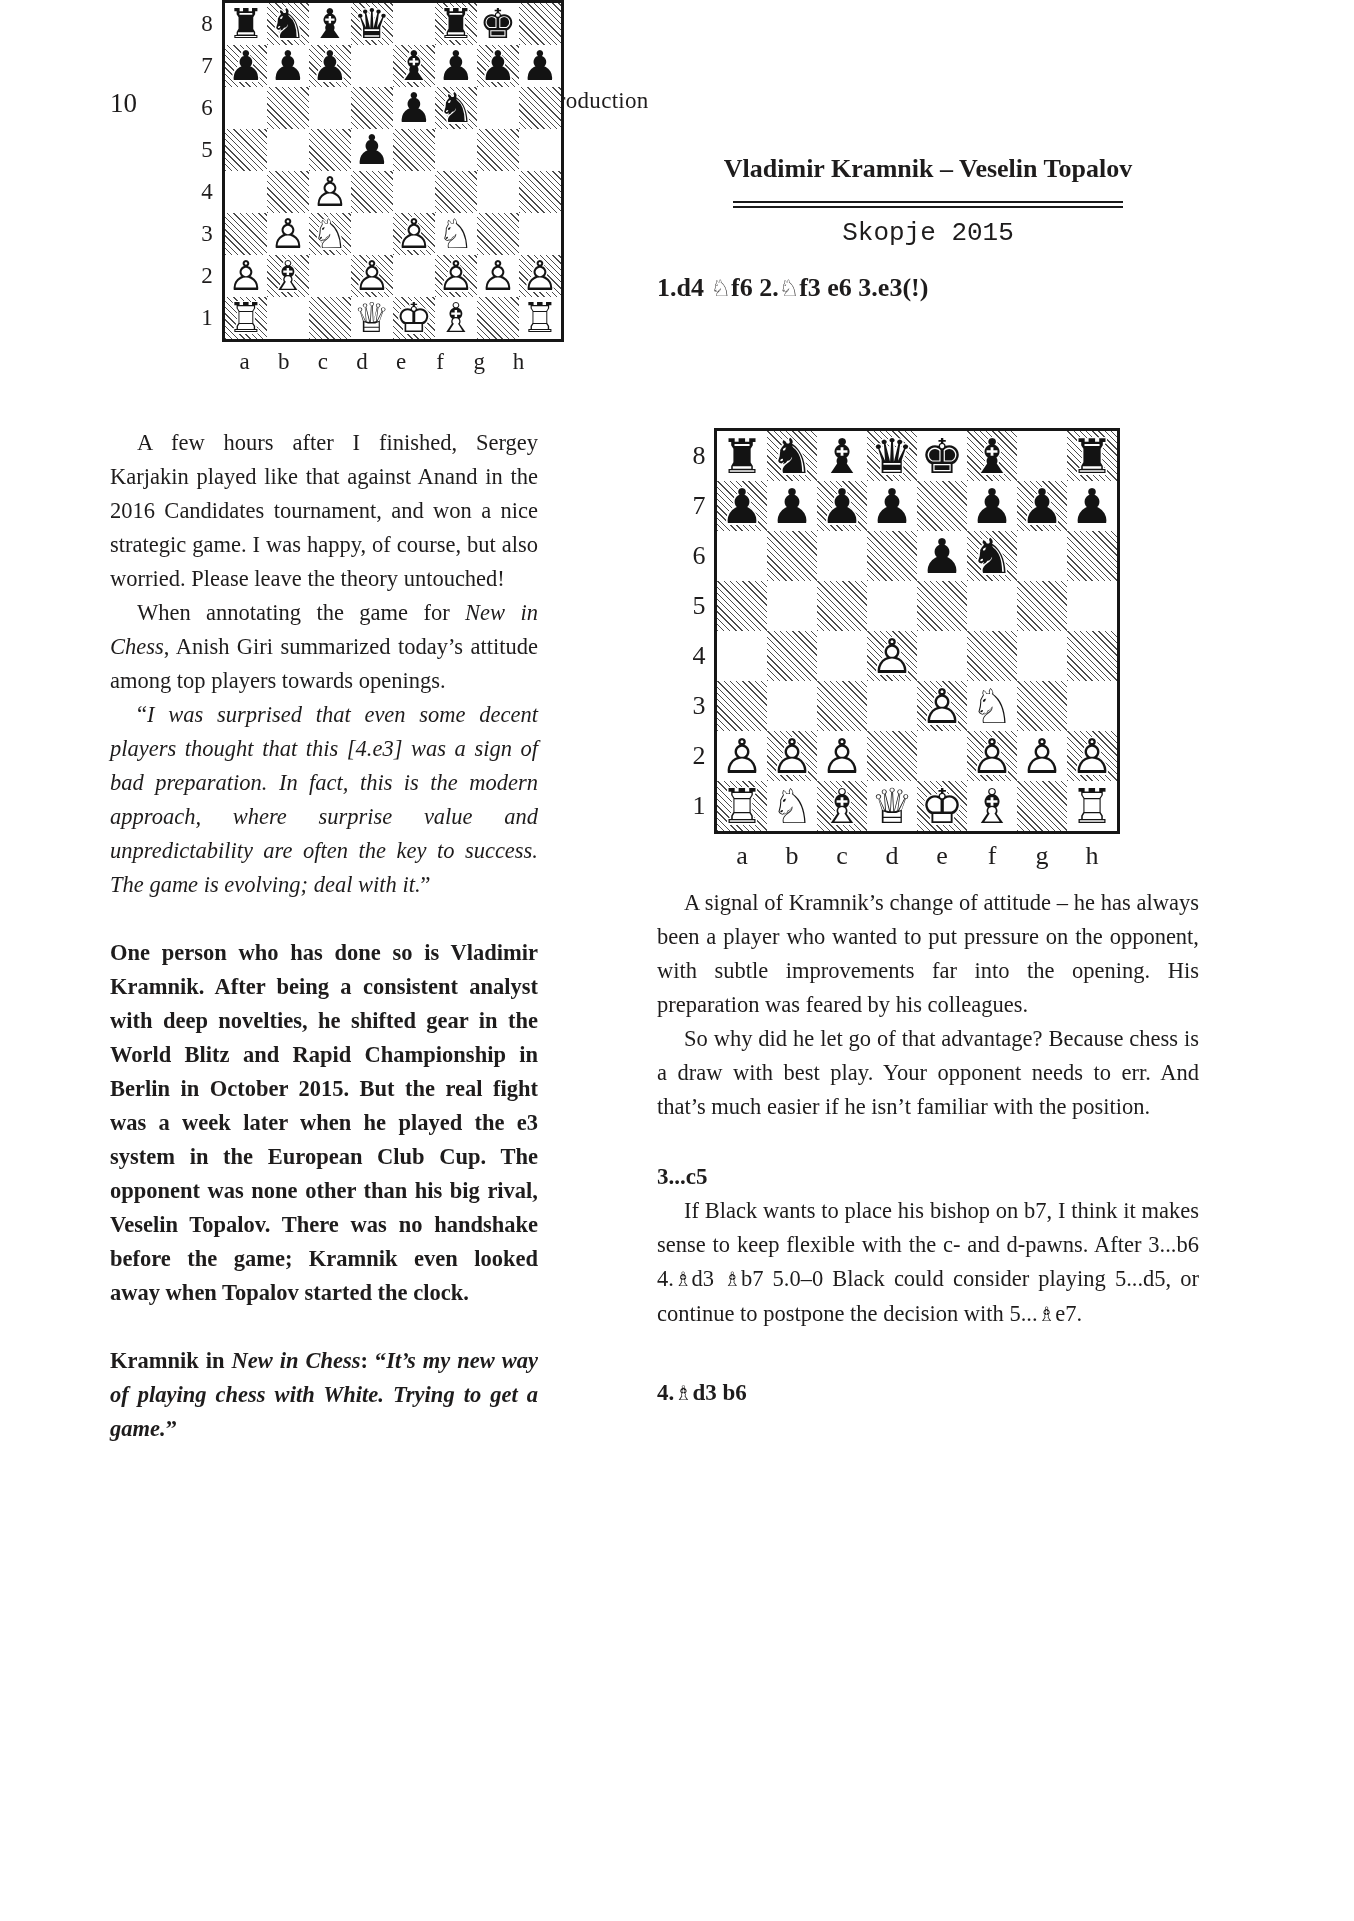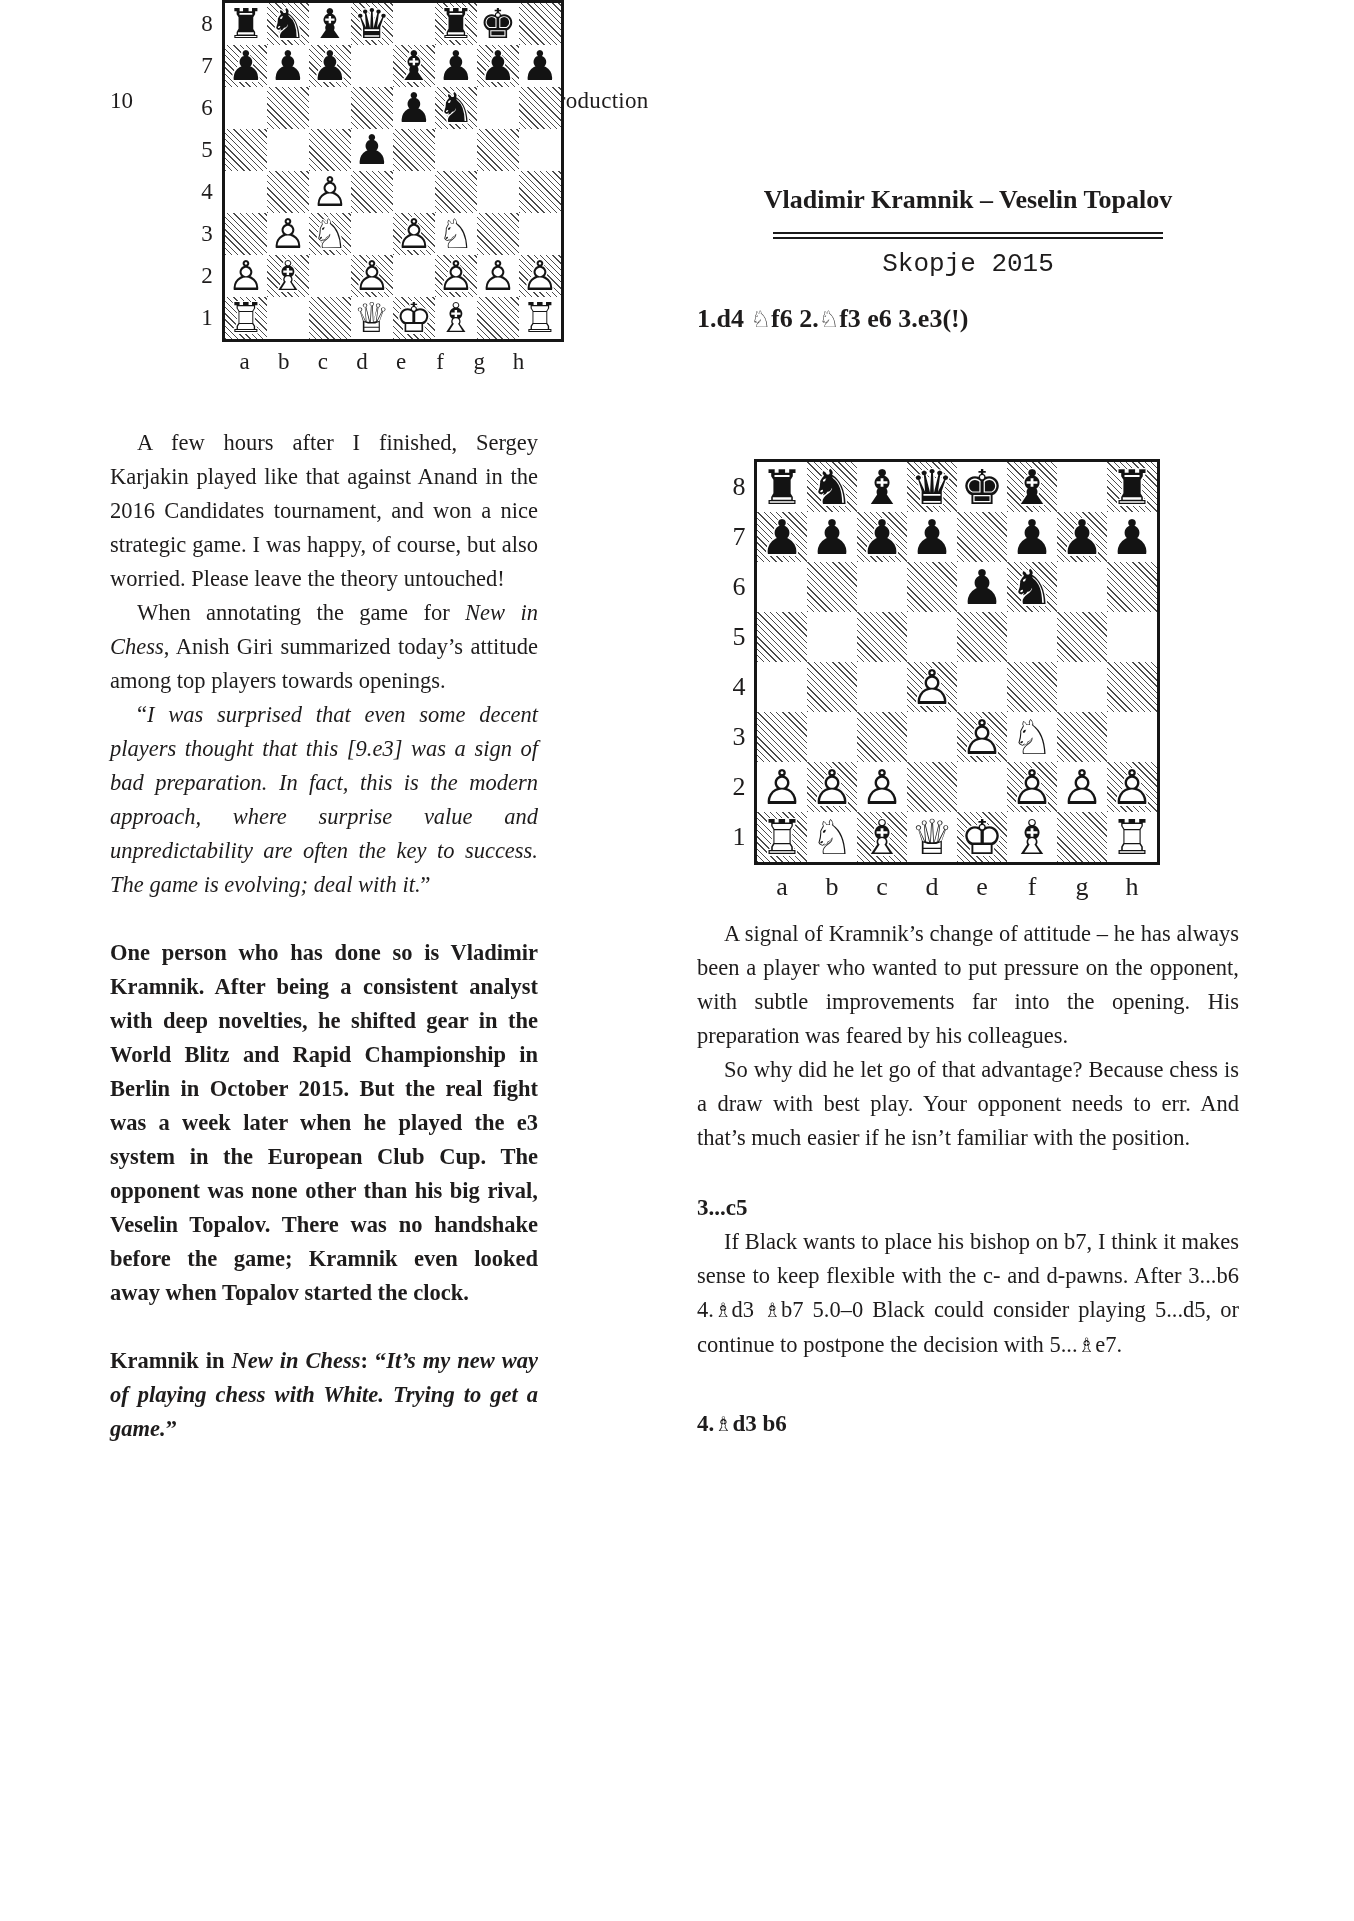--- a/index.html
+++ b/index.html
@@ -1,26 +1,26 @@
 <!DOCTYPE html>
 <html><head>
 <meta charset="utf-8">
 <style>
   html,body{margin:0;padding:0;}
   body{
     width:1354px;height:1921px;position:relative;background:#ffffff;
     font-family:"Liberation Serif","DejaVu Serif",serif;color:#1e1c1c;
     -webkit-font-smoothing:antialiased;
   }
-  .hdr-num{position:absolute;left:110px;top:88px;font-size:23px;}
+  .hdr-num{position:absolute;left:110px;top:88px;font-size:27px;}
   .hdr-title{position:absolute;left:110px;top:88px;width:880px;text-align:center;font-size:23px;letter-spacing:.3px;}
 
   .col{position:absolute;top:0;}
   #left-col{left:110px;width:428px;}
-  #right-col{left:697px;width:542px;margin-top:31px;}
+  #right-col{left:657px;width:542px;}
 
   .para{margin:0;font-size:22.5px;line-height:34px;text-align:justify;}
   .para.indent{text-indent:27px;}
   .para.gap{margin-top:34px;font-weight:bold;}
   .it{font-style:italic;}
   .fig{font-family:"DejaVu Sans",sans-serif;font-size:.88em;}
 
   .game-title{margin-top:153px;text-align:center;font-size:26px;line-height:32px;font-weight:bold;}
   .title-rule{width:390px;margin:16px auto 0;height:3px;border-top:2.5px solid #1a1a1a;border-bottom:2.5px solid #1a1a1a;}
   .event-line{margin-top:10px;text-align:center;font-size:26px;line-height:30px;font-family:Liberation Mono, monospace;}
@@ -222,21 +222,21 @@
         <div class="file-label">d</div>
         <div class="file-label">e</div>
         <div class="file-label">f</div>
         <div class="file-label">g</div>
         <div class="file-label">h</div>
       </div>
     </div>
   <div style="margin-top:46px;">
       <p class="para indent"><span>A few hours after I finished, Sergey Karjakin played like that against Anand in the 2016 Candidates tournament, and won a nice strategic game. I was happy, of course, but also worried. Please leave the theory untouched!</span></p>
       <p class="para indent"><span>When annotating the game for </span><span class="it">New in Chess</span><span>, Anish Giri summarized today’s attitude among top players towards openings.</span></p>
-      <p class="para indent"><span>“</span><span class="it">I was surprised that even some decent players thought that this [9.e3] was a sign of bad preparation. In fact, this is the modern approach, where surprise value and unpredictability are often the key to success. The game is evolving; deal with it.</span><span>”</span></p>
+      <p class="para indent"><span>“</span><span class="it">I was surprised that even some decent players thought that this [4.e3] was a sign of bad preparation. In fact, this is the modern approach, where surprise value and unpredictability are often the key to success. The game is evolving; deal with it.</span><span>”</span></p>
       <p class="para gap"><span>One person who has done so is Vladimir Kramnik. After being a consistent analyst with deep novelties, he shifted gear in the World Blitz and Rapid Championship in Berlin in October 2015. But the real fight was a week later when he played the e3 system in the European Club Cup. The opponent was none other than his big rival, Veselin Topalov. There was no handshake before the game; Kramnik even looked away when Topalov started the clock.</span></p>
       <p class="para gap"><span>Kramnik in </span><span class="it">New in Chess</span><span>: “</span><span class="it">It’s my new way of playing chess with White. Trying to get a game.</span><span>”</span></p>
     </div>
 </div>
 
 <div class="col" id="right-col">
   <div class="game-title">Vladimir Kramnik – Veselin Topalov</div>
   <div class="title-rule"></div>
   <div class="event-line">Skopje 2015</div>
   <p class="moves-head"><span>1.d4 </span><span class="fig">♘</span><span>f6 2.</span><span class="fig">♘</span><span>f3 e6 3.e3(!)</span></p>

